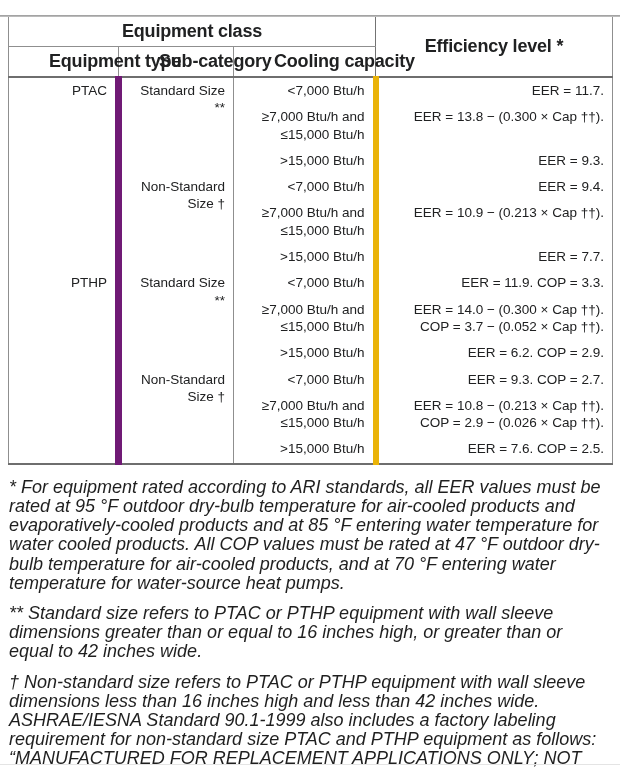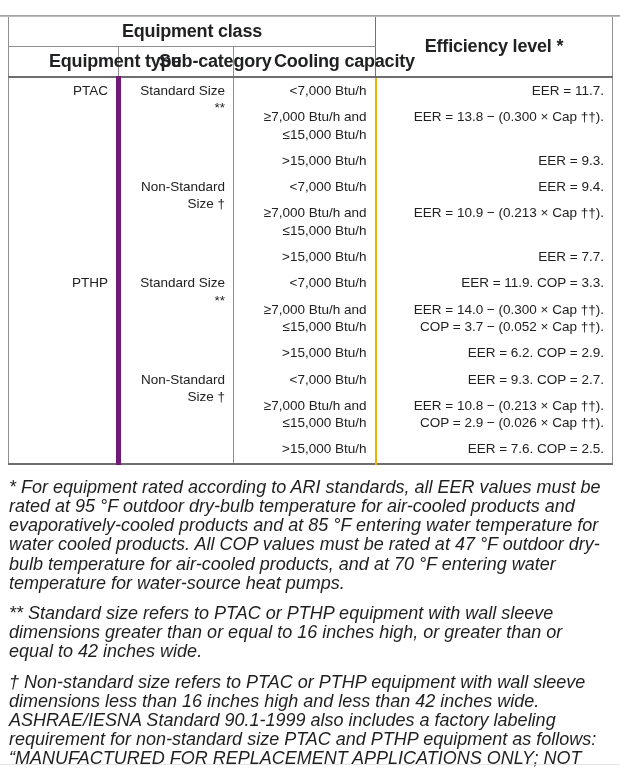--- a/index.html
+++ b/index.html
@@ -47,23 +47,23 @@
   .eff-table thead th.h-eff   { border-left: 1px solid #737373; border-bottom: 2px solid #6e6e6e; }
   .eff-table thead tr.hrow2 th { border-bottom: 2px solid #6e6e6e; padding-left: 40px; }
   .eff-table thead tr.hrow2 th.h-sub,
   .eff-table thead tr.hrow2 th.h-cap { border-left: 1px solid #8f8f8f; }
   .eff-table td {
     vertical-align: top;
     padding: 4px 8px 5px 8px;
     line-height: 17.3px;
     text-align: right;
   }
-  .eff-table td.c-sub { border-left: 5px solid #701a75; }
+  .eff-table td.c-sub { border-left: 7px solid #701a75; }
   .eff-table td.c-cap { border-left: 1px solid #8f8f8f; }
-  .eff-table td.c-eff { border-left: 2px solid #eab308; }
+  .eff-table td.c-eff { border-left: 6px solid #eab308; }
   .footnotes {
     margin: 13px 9px 0 9px;
     font-style: italic;
     font-size: 18px;
     line-height: 19.2px;
     color: #1f1f1f;
   }
   .footnotes p { margin: 0 0 11px 0; }
   .bottom-hairline {
     position: absolute;

